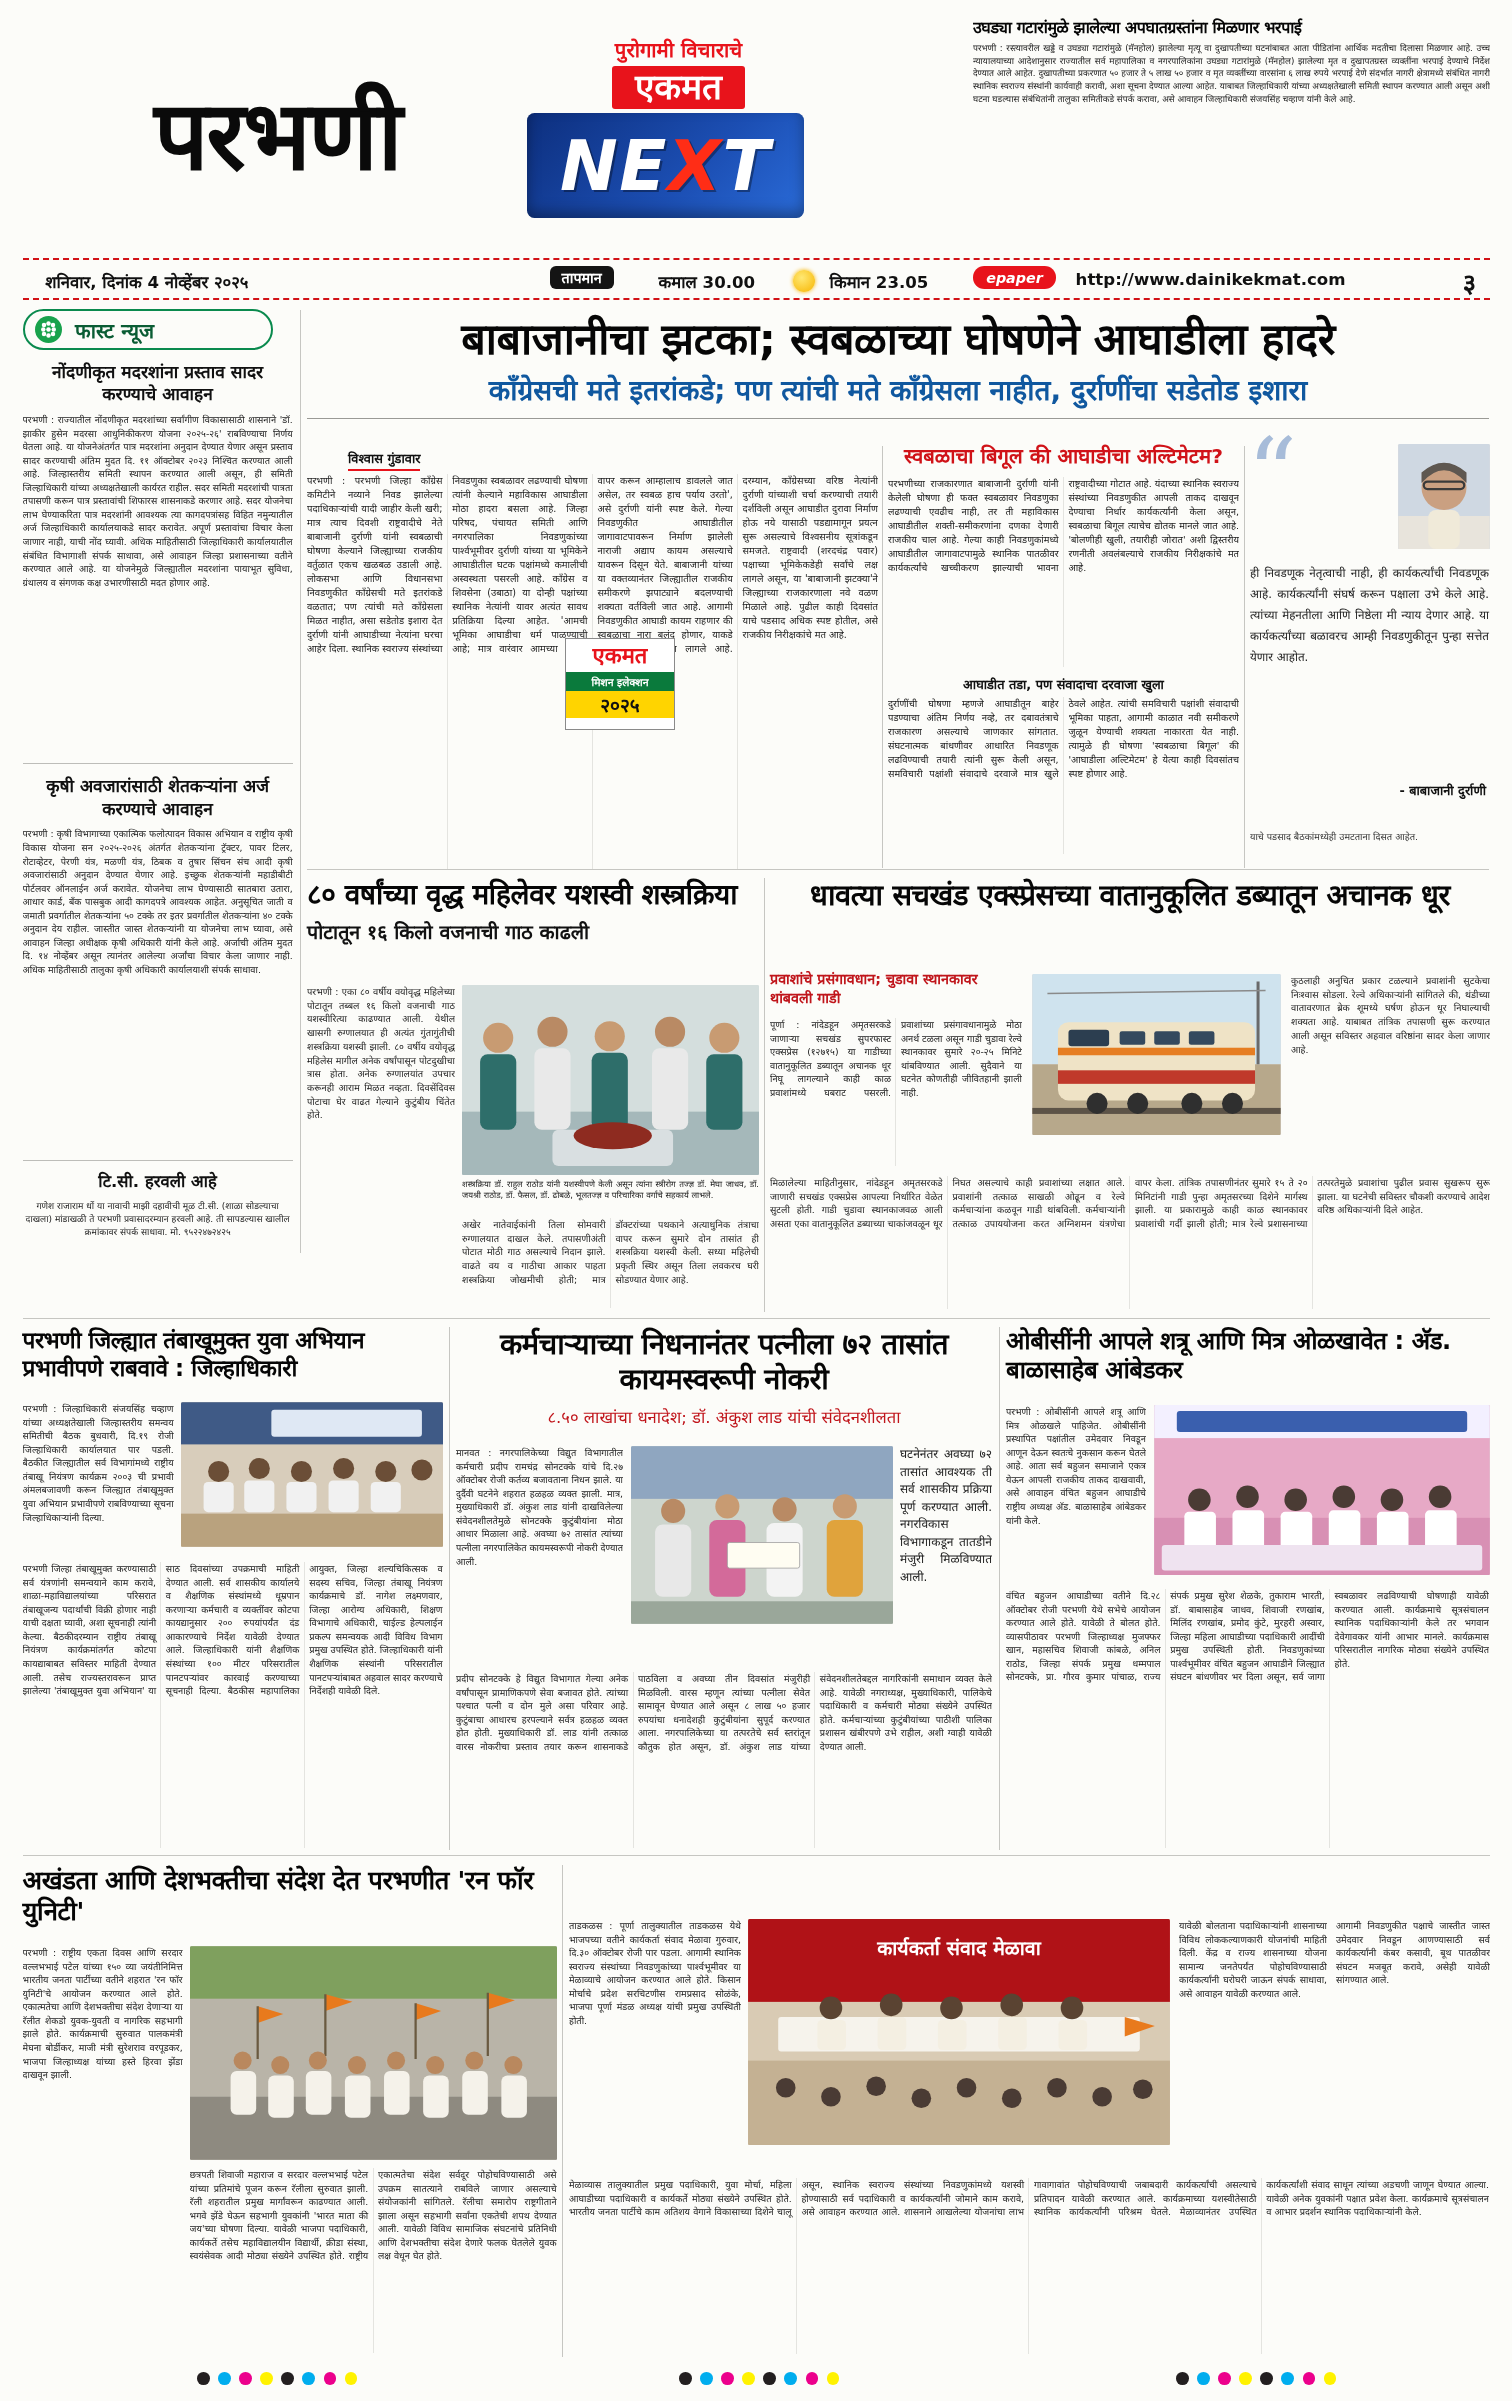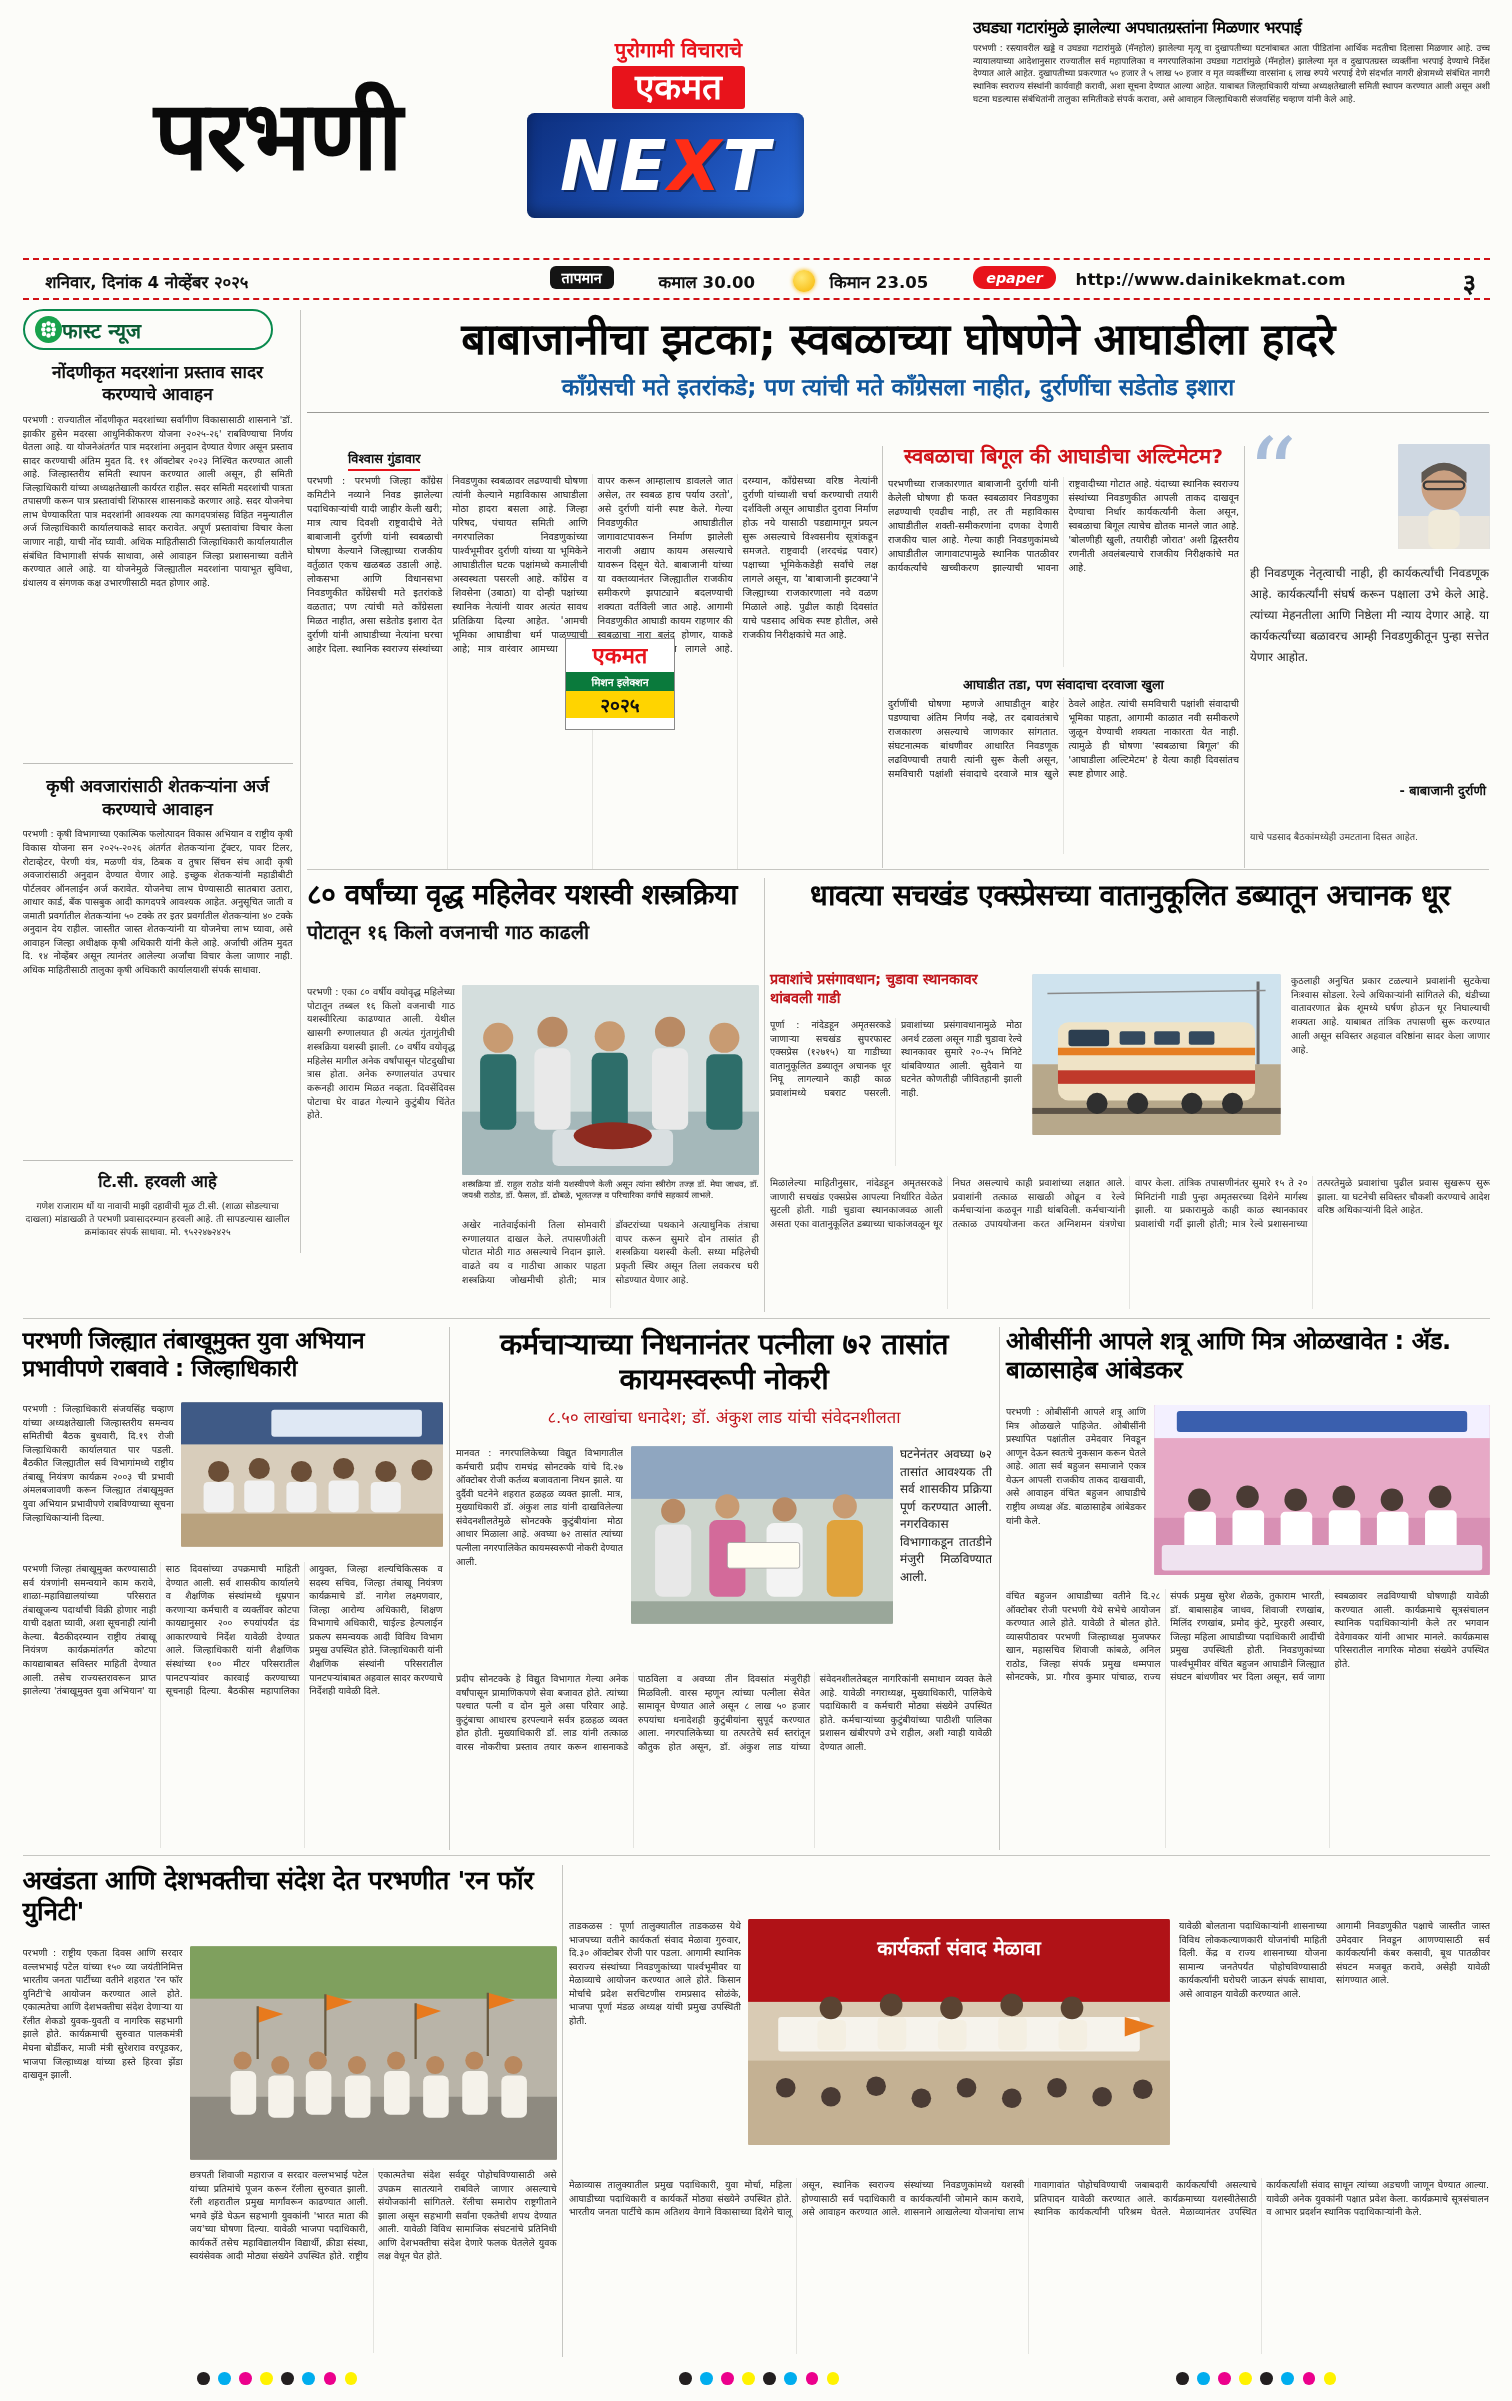--- a/index.html
+++ b/index.html
@@ -23,28 +23,28 @@
 .next-logo{position:absolute;left:527px;top:113px;width:277px;height:105px;background:linear-gradient(135deg,#0d2f7e 0%,#1c4fb4 60%,#2a6bd8 100%);border-radius:7.5px;display:flex;align-items:center;justify-content:center;box-shadow:inset 0 -6px 13.6px rgba(0,0,0,.35)}
 .next-letter{font-size:69px;font-weight:800;font-style:italic;color:#fff;letter-spacing:1.5px;text-shadow:2.3px 2.3px 0 rgba(0,0,0,.35)}
 .next-x{color:#ff2d16}
 
 .datebar{position:absolute;left:22.6px;top:258px;width:1467px;height:42px;border-top:2.3px dashed #d21217;border-bottom:2.3px dashed #d21217}
 .datebar .item{position:absolute;top:9.8px;font-size:16.6px;font-weight:700;white-space:nowrap}
 .chip-dark{background:#141414;color:#fff;border-radius:6px;padding:3.8px 12px;font-size:14.3px;font-weight:700}
 .chip-red{background:#e8131b;color:#fff;border-radius:11.3px;padding:3.8px 13.6px;font-size:14.3px;font-weight:700;font-style:italic}
 .sun{position:absolute;left:770px;top:9.8px;width:22.6px;height:22.6px;border-radius:50%;background:radial-gradient(circle at 40% 35%,#ffe873,#f7b500);box-shadow:0 0 4.5px #f7b500}
 
-.fastnews-head{width:250px;border:2.3px solid #0a8a4e;border-radius:22.6px;padding:4.5px 10.5px;display:flex;align-items:flex-start;gap:0}
+.fastnews-head{width:250px;border:2.3px solid #0a8a4e;border-radius:22.6px;padding:4.5px 10.5px;display:flex;align-items:flex-start;gap:13px}
 .fastnews-title{font-size:20.3px;font-weight:800;color:#0a5c34}
 .fn-item-hl{font-size:17.3px;font-weight:800;text-align:center;line-height:1.32;margin-top:10.5px}
 .fn-sep{border-top:0.8px solid #bdbdb9;margin-top:10.5px}
 .fn-body{margin-top:6.8px;font-size:9.3px}
 
 .lead-hl{font-size:43px;text-align:center}
-.lead-sub{margin-top:7.5px;font-size:23px;color:#10589f;font-weight:700;text-align:center;line-height:1.3}
+.lead-sub{margin-top:7.5px;font-size:28px;color:#10589f;font-weight:700;text-align:center;line-height:1.3}
 .byline{position:absolute;left:41px;top:136px;font-size:12.8px;font-weight:800;border-bottom:2.3px solid #e8131b;padding-bottom:2.3px}
 .badge{position:absolute;left:258px;top:325px;width:110px;height:92px;background:#fff;border:0.8px solid #8a8a8a;text-align:center;z-index:3;padding-top:5.3px}
 .badge-l1{color:#e8131b;font-weight:800;font-size:22px;line-height:1.1}
 .badge-l2{background:#0a7a3c;color:#fff;font-weight:700;font-size:10.5px;padding:2.3px 0;margin-top:3.8px}
 .badge-l3{background:#ffd400;color:#111;font-weight:800;font-size:19px;padding:0.8px 0}
 .box-title{color:#d01218;font-size:20.3px;font-weight:800;text-align:center;line-height:1.28}
 .crosshead{font-size:12.8px;font-weight:800;text-align:center;margin:7.5px 0 4.5px}
 .quote-mark{position:absolute;left:-3px;top:-19.6px;font-size:98px;color:#a7bcd9;font-family:"DejaVu Serif",serif;line-height:1}
 .quote-text{position:absolute;left:0;top:119px;width:100%;font-size:11.7px;line-height:1.8;text-align:justify;color:#222}
 .quote-attr{position:absolute;right:3px;top:337px;font-size:12.8px;font-weight:800}

